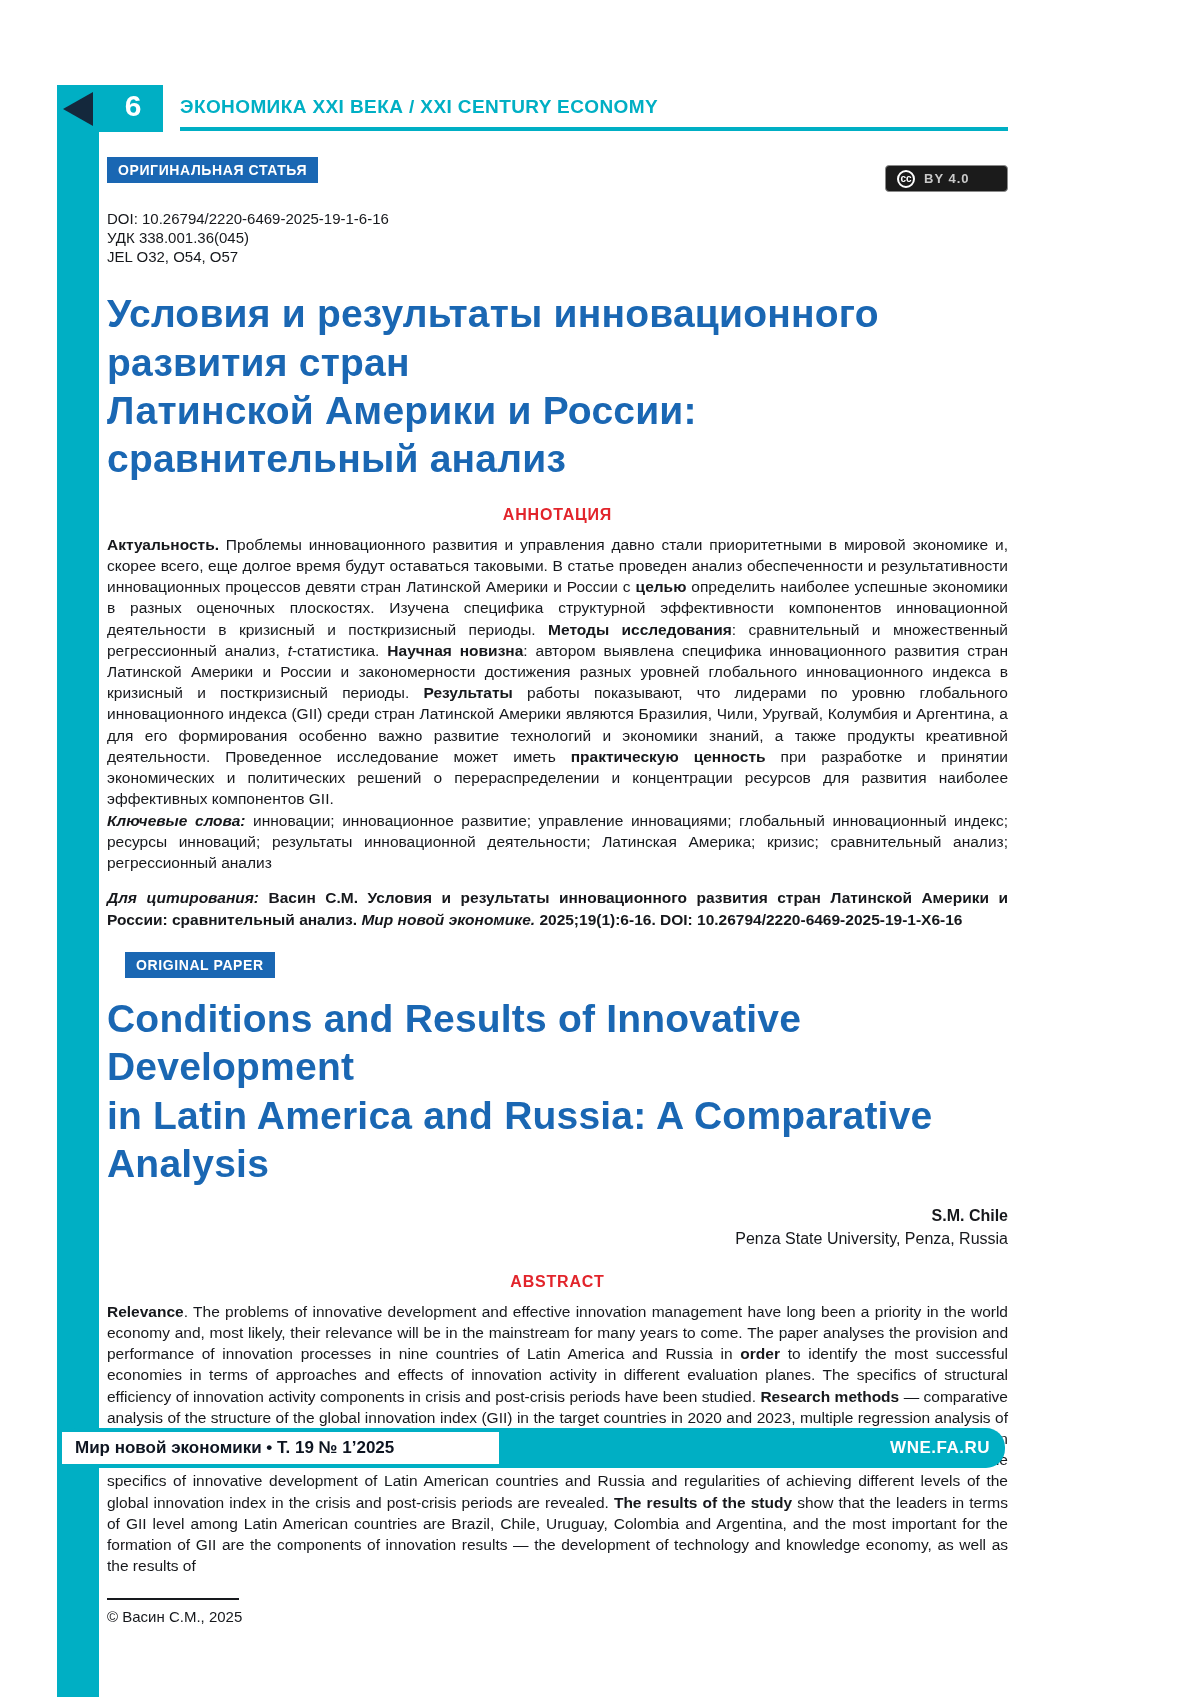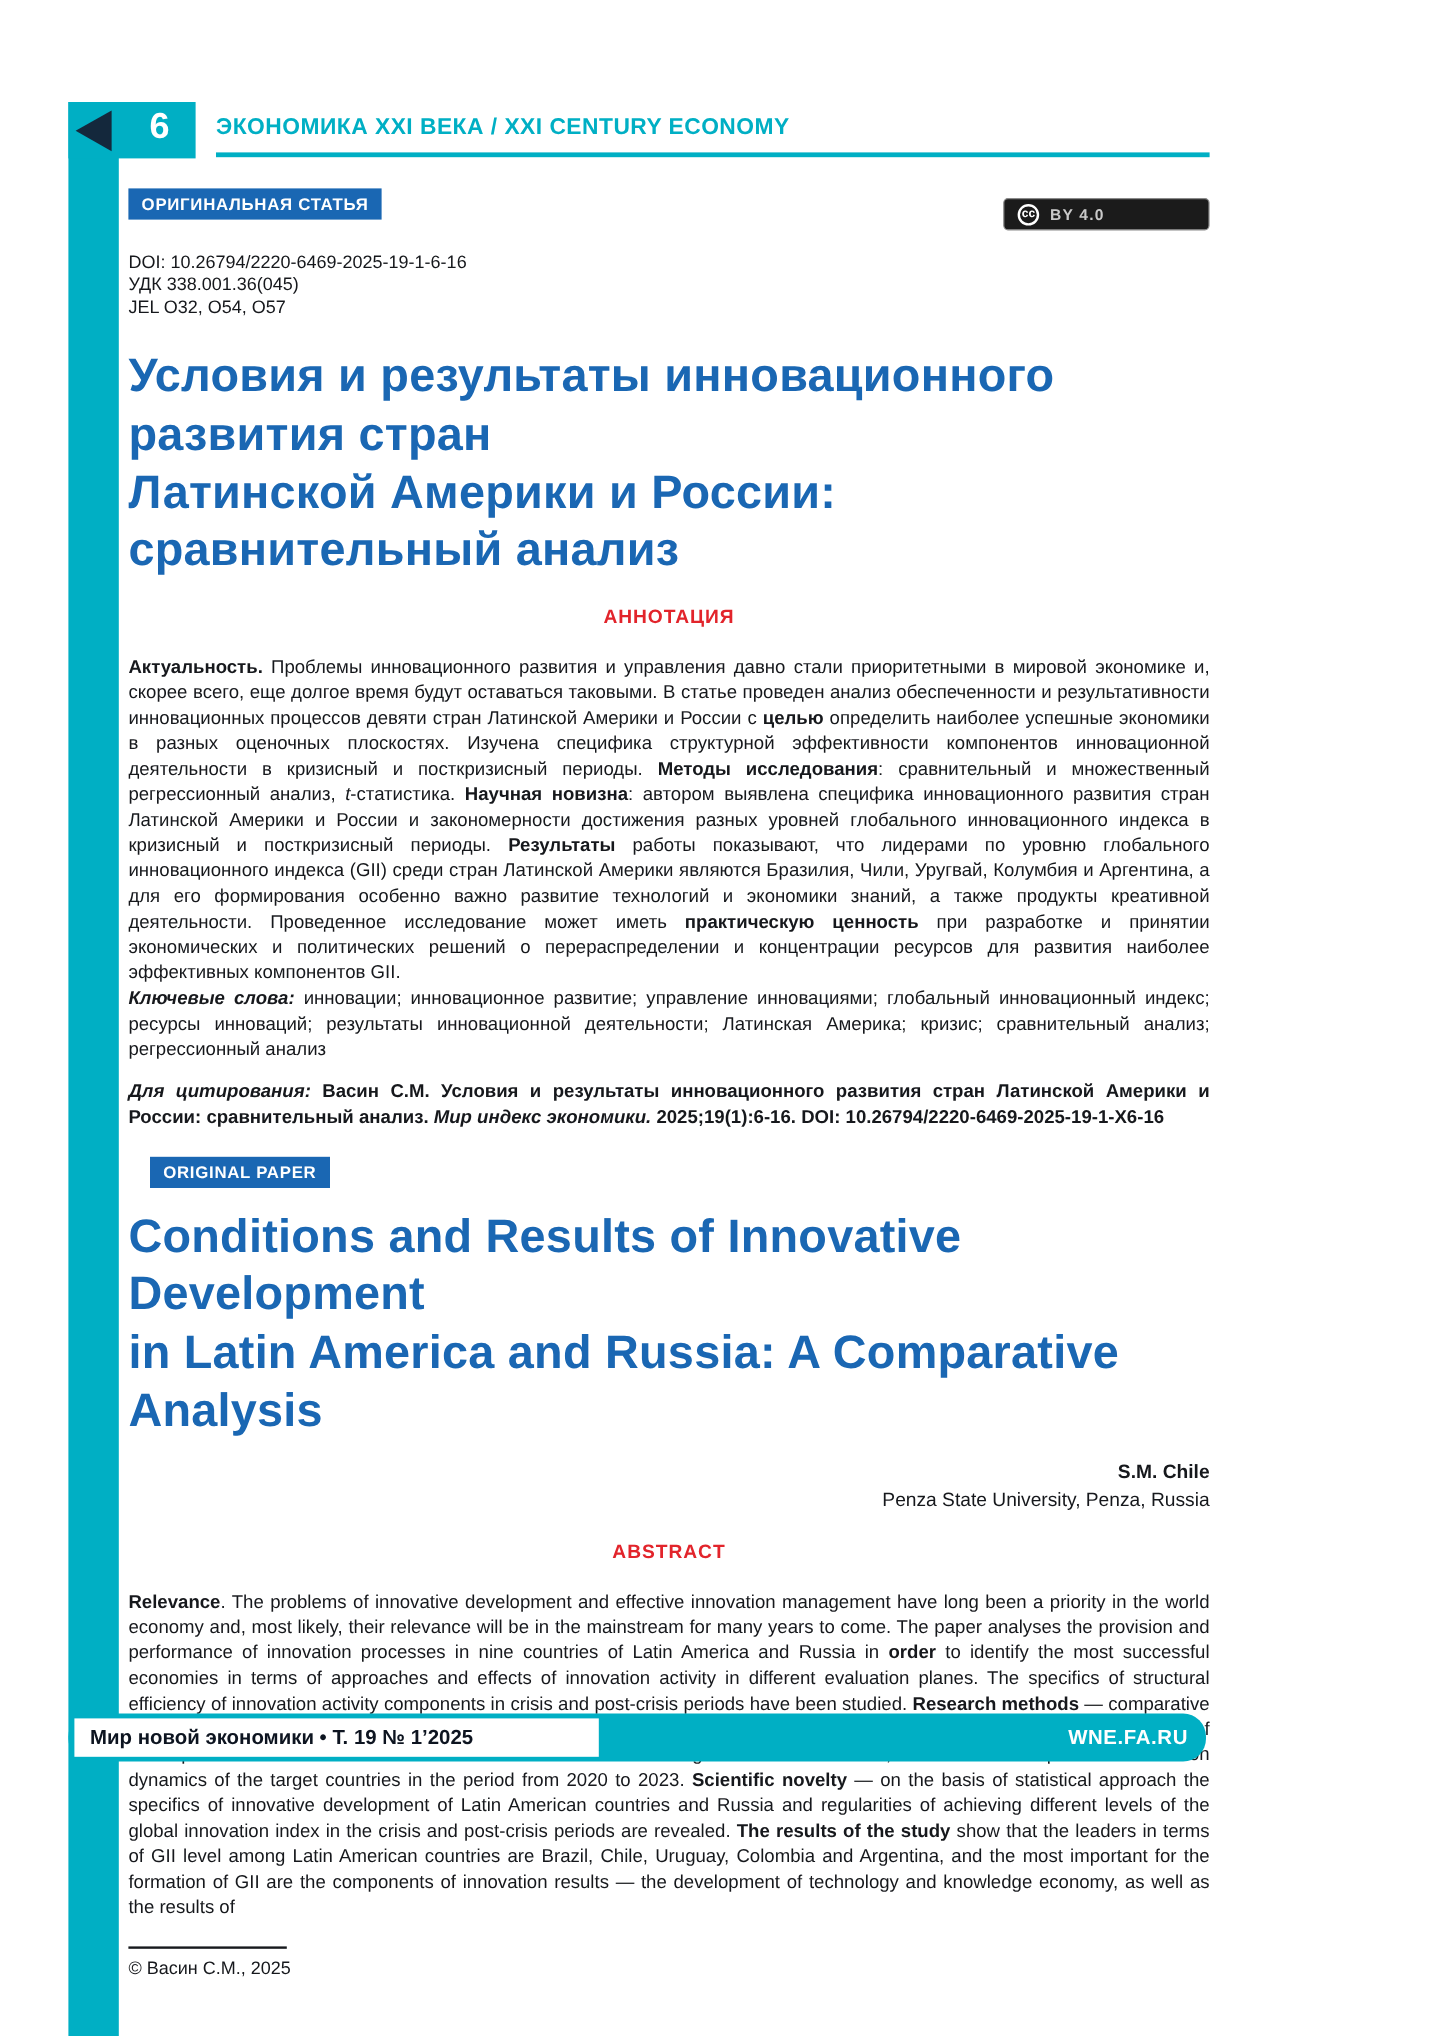--- a/index.html
+++ b/index.html
@@ -40,41 +40,41 @@
   
   .content{position:absolute;left:107px;top:157px;width:901px;}
   .badge-row{display:flex;justify-content:space-between;align-items:flex-start;}
   .tag-badge{
     display:inline-block;background:var(--blue);color:#fff;
     font-size:14px;font-weight:bold;letter-spacing:0.6px;
     padding:5px 11px;
   }
   .cc-badge{
     margin-top:8px;background:#1b1b1b;border:1px solid #8a8a8a;border-radius:4px;
-    height:27px;width:172px;display:flex;align-items:center;gap:9px;padding:0 11px;text-align:center;
+    height:27px;width:123px;display:flex;align-items:center;gap:9px;padding:0 11px;text-align:center;
   }
   .cc-circle{
     width:18px;height:18px;border:2px solid #ffffff;border-radius:50%;
     color:#ffffff;font-size:10px;font-weight:bold;
     display:flex;align-items:center;justify-content:center;flex:0 0 auto;
   }
   .cc-text{color:#c9c9c9;font-size:13px;font-weight:bold;letter-spacing:1px;}
 
   .meta{margin-top:17px;font-size:15px;line-height:1.27;color:var(--ink);}
   .title{
     margin:24px 0 0 0;font-size:39px;line-height:1.24;font-weight:bold;
     color:var(--blue);white-space:pre-line;letter-spacing:0.2px;
   }
   .author-block{margin-top:16px;text-align:right;font-size:16px;line-height:1.45;}
   .author-name{font-weight:bold;}
   .section-heading{
     margin-top:22px;text-align:center;color:var(--red);
     font-size:16px;font-weight:bold;letter-spacing:0.8px;
   }
-  .abstract{margin-top:22px;font-size:15.5px;line-height:1.37;text-align:justify;}
+  .abstract{margin-top:10px;font-size:15.5px;line-height:1.37;text-align:justify;}
   .abstract p{margin:0;}
   .citation{margin-top:14px;font-size:15.5px;line-height:1.37;text-align:justify;font-weight:bold;}
   .it{font-style:italic;}
   .badge-row-en{margin-top:22px;padding-left:18px;}
   .title-en{margin-top:17px;}
   .footnote{margin-top:21px;font-size:15px;}
   .footnote-rule{width:132px;height:2px;background:#17191d;margin:0 0 8px 0;}
 
   
   .footer-bar{position:absolute;left:57px;top:1428px;width:948px;height:40px;background:var(--cyan);border-radius:19px;}
@@ -118,21 +118,21 @@
 
     <h1 class="title">Условия и результаты инновационного развития стран
 Латинской Америки и России: сравнительный анализ</h1>
 
     <div class="section-heading">АННОТАЦИЯ</div>
     <div class="abstract">
       <p><b>Актуальность.</b><span> Проблемы инновационного развития и управления давно стали приоритетными в мировой экономике и, скорее всего, еще долгое время будут оставаться таковыми. В статье проведен анализ обеспеченности и результативности инновационных процессов девяти стран Латинской Америки и России с </span><b>целью</b><span> определить наиболее успешные экономики в разных оценочных плоскостях. Изучена специфика структурной эффективности компонентов инновационной деятельности в кризисный и посткризисный периоды. </span><b>Методы исследования</b><span>: сравнительный и множественный регрессионный анализ, </span><i>t</i><span>-статистика. </span><b>Научная новизна</b><span>: автором выявлена специфика инновационного развития стран Латинской Америки и России и закономерности достижения разных уровней глобального инновационного индекса в кризисный и посткризисный периоды. </span><b>Результаты</b><span> работы показывают, что лидерами по уровню глобального инновационного индекса (GII) среди стран Латинской Америки являются Бразилия, Чили, Уругвай, Колумбия и Аргентина, а для его формирования особенно важно развитие технологий и экономики знаний, а также продукты креативной деятельности. Проведенное исследование может иметь </span><b>практическую ценность</b><span> при разработке и принятии экономических и политических решений о перераспределении и концентрации ресурсов для развития наиболее эффективных компонентов GII.</span></p>
       <p><b class="it">Ключевые слова:</b><span> инновации; инновационное развитие; управление инновациями; глобальный инновационный индекс; ресурсы инноваций; результаты инновационной деятельности; Латинская Америка; кризис; сравнительный анализ; регрессионный анализ</span></p>
     </div>
 
-    <div class="citation"><b class="it">Для цитирования:</b><span> Васин С.М. Условия и результаты инновационного развития стран Латинской Америки и России: сравнительный анализ. </span><span class="it">Мир индекс экономики.</span><span> 2025;19(1):6-16. DOI: 10.26794/2220-6469-2025-19-1-X6-16</span></div>
+    <div class="citation"><b class="it">Для цитирования:</b><span> Васин С.М. Условия и результаты инновационного развития стран Латинской Америки и России: сравнительный анализ. </span><span class="it">Мир новой экономике.</span><span> 2025;19(1):6-16. DOI: 10.26794/2220-6469-2025-19-1-X6-16</span></div>
 
     <div class="badge-row badge-row-en">
       <span class="tag-badge">ORIGINAL PAPER</span>
     </div>
 
     <h1 class="title title-en">Conditions and Results of Innovative Development
 in Latin America and Russia: A Comparative Analysis</h1>
     <div class="author-block">
       <div class="author-name">S.M. Chile</div>
       <div>Penza State University, Penza, Russia</div>

